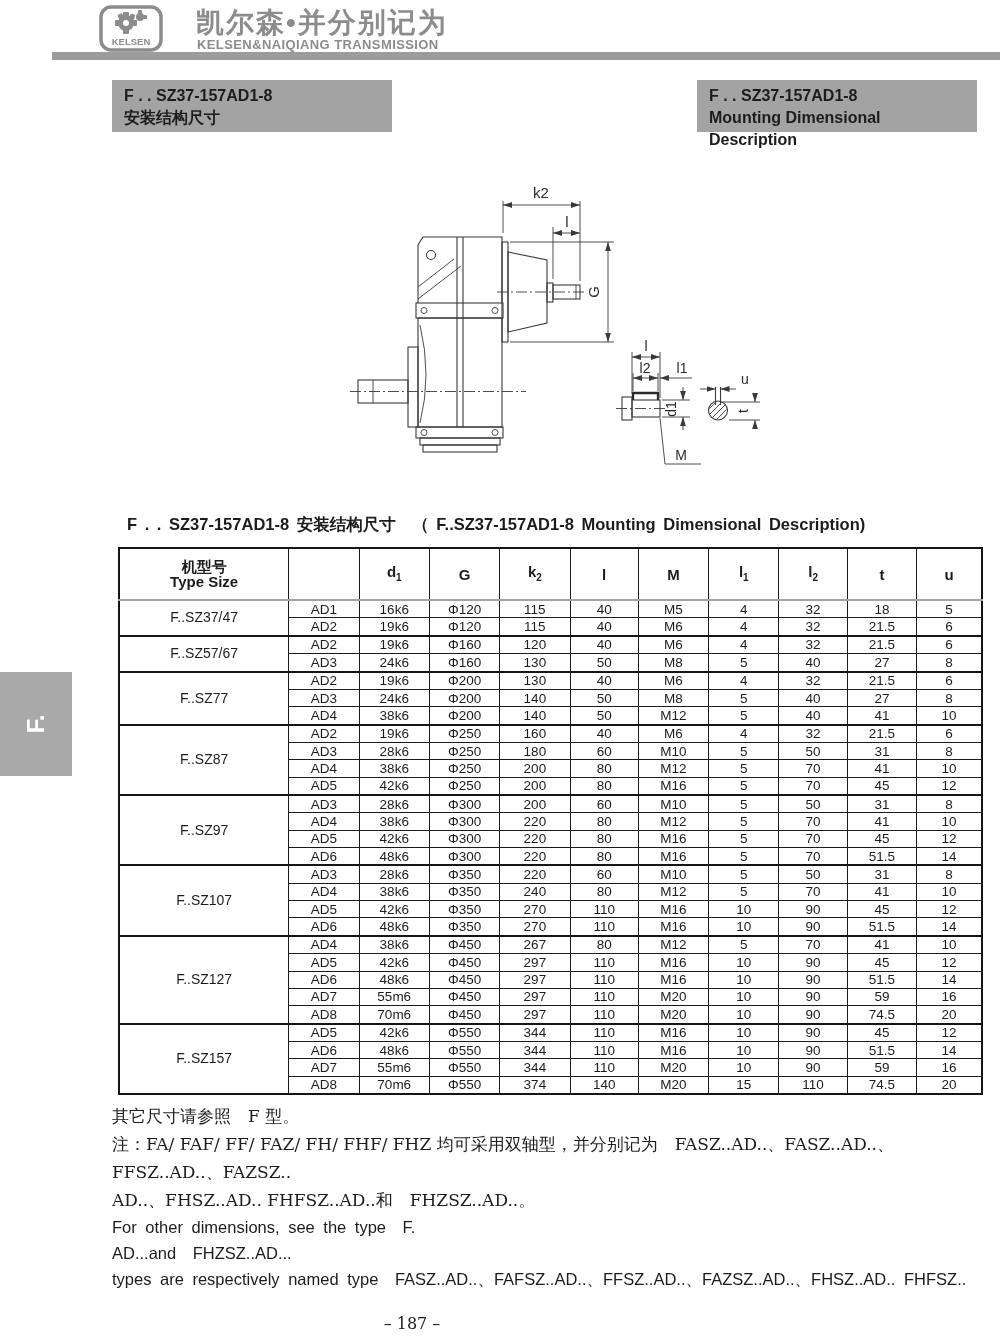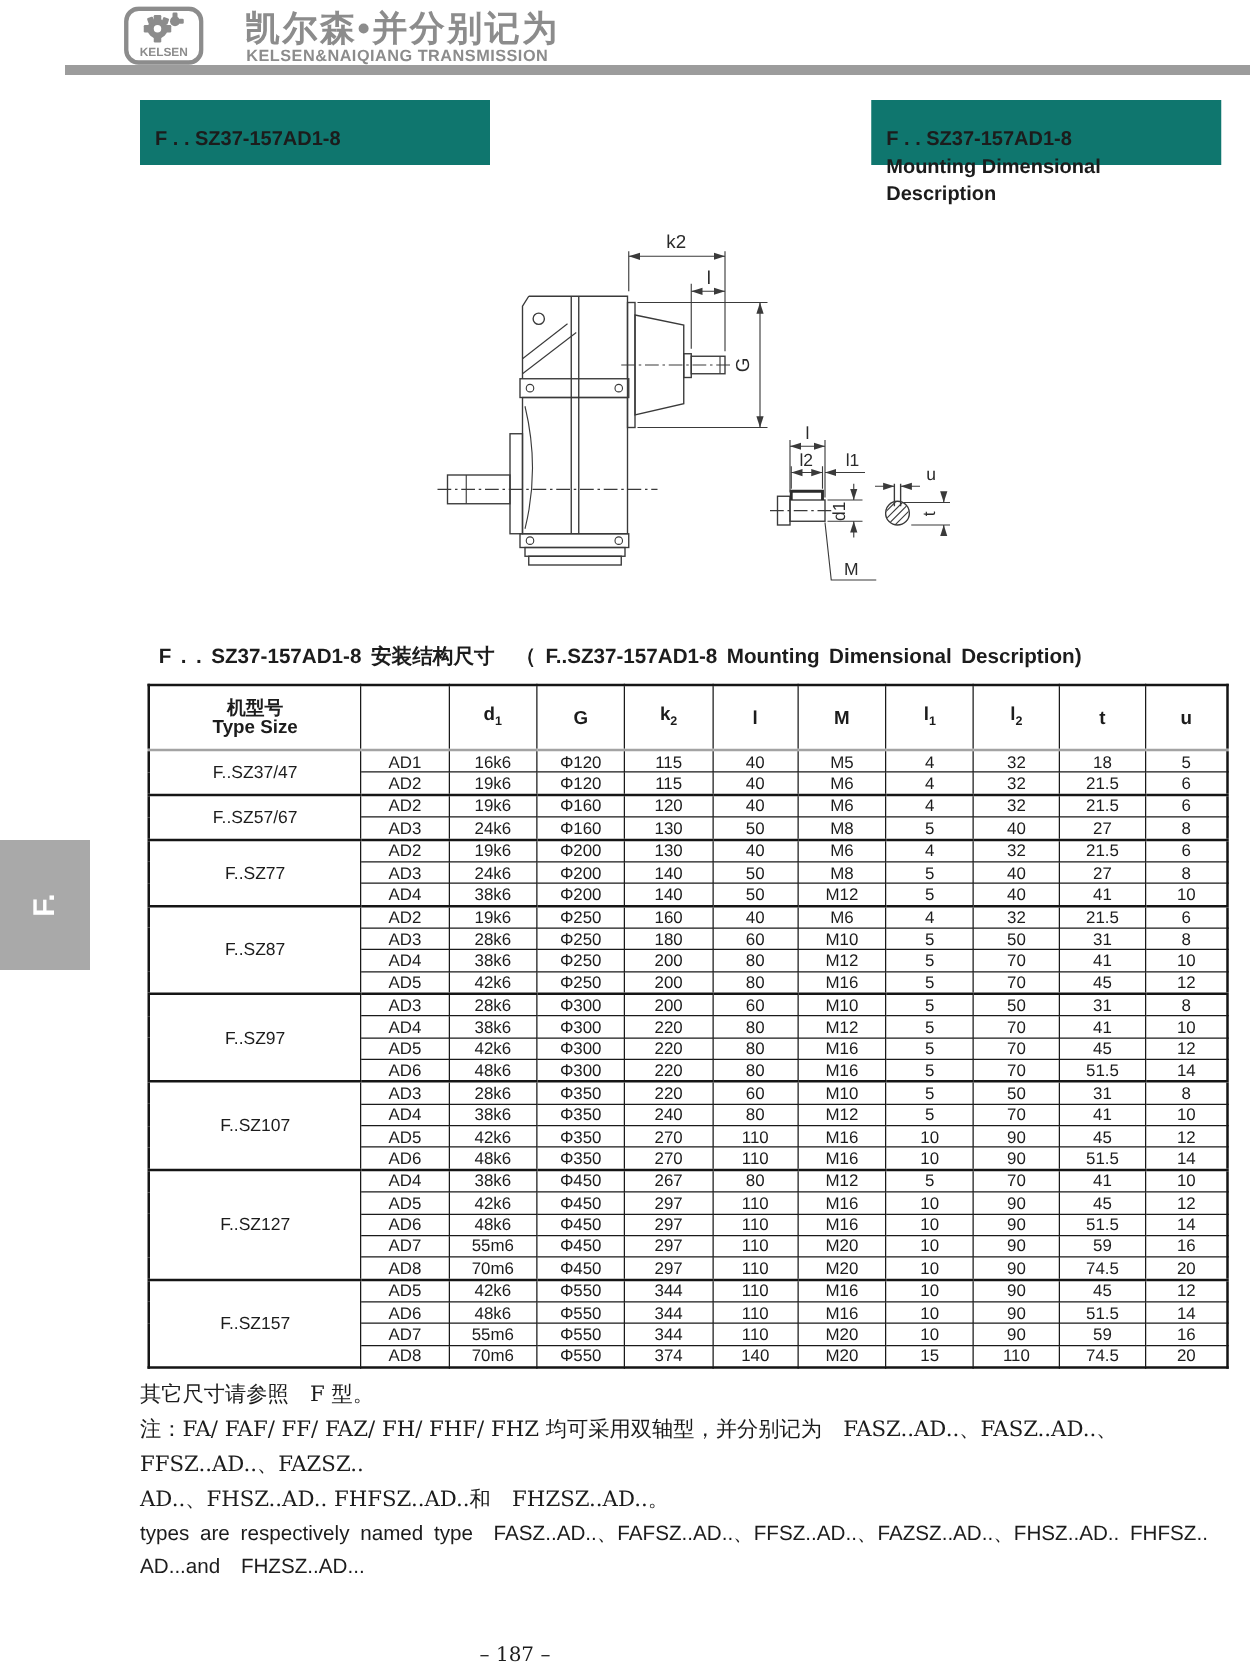--- a/index.html
+++ b/index.html
@@ -7,21 +7,21 @@
     width:1000px;height:1341px;position:relative;background:#ffffff;
     font-family:"Liberation Sans",sans-serif;color:#1c1c1c;overflow:hidden;
   }
   .abs{position:absolute;}
   
   .logo-icon{left:99px;top:5px;}
   .brand-cn{left:196px;top:4px;font-size:28px;font-weight:bold;color:#8c8c8c;letter-spacing:2px;}
   .brand-en{left:197px;top:37px;font-size:13px;font-weight:bold;color:#8c8c8c;letter-spacing:0.4px;}
   .top-bar{left:52px;top:52px;width:948px;height:8px;background:#9c9c9c;}
   
-  .hdr-box{width:280px;height:52px;background:#0f766e;padding:21px 12px;box-sizing:border-box;}
+  .hdr-box{width:280px;height:52px;background:#a3a3a3;padding:5px 12px;box-sizing:border-box;}
   .hdr-left{left:112px;top:80px;}
   .hdr-right{left:697px;top:80px;}
   .hdr-box .l1{font-size:16px;font-weight:bold;line-height:22px;}
   .hdr-box .l2{font-size:16px;font-weight:bold;line-height:22px;}
   
   .side-tab{left:0;top:672px;width:72px;height:104px;background:#a9a9a9;
     display:flex;align-items:center;justify-content:center;}
   .side-tab span{display:block;transform:rotate(-90deg);color:#ffffff;
     font-size:24px;font-weight:bold;}
   
@@ -71,20 +71,21 @@
     <circle cx="27" cy="18" r="3" fill="#fff"></circle>
   </g>
   <text x="32" y="40" text-anchor="middle" font-family="Liberation Sans,sans-serif" font-size="9.5" font-weight="bold" fill="#8c8c8c">KELSEN</text>
 </svg>
 <div class="abs brand-cn">凯尔森•并分别记为</div>
 <div class="abs brand-en">KELSEN&amp;NAIQIANG TRANSMISSION</div>
 <div class="abs top-bar"></div>
 
 <div class="abs hdr-box hdr-left">
   <div class="l1">F . . SZ37-157AD1-8</div>
+  <div class="l2">安装结构尺寸</div>
 </div>
 <div class="abs hdr-box hdr-right">
   <div class="l1">F . . SZ37-157AD1-8</div>
   <div class="l2">Mounting Dimensional Description</div>
 </div>
 
 <div class="abs side-tab">
   <span>F.</span>
 </div>
 
@@ -570,17 +571,18 @@
           <td>20</td>
         </tr>
       </tbody>
   </table>
 </div>
 
 <div class="abs notes" id="notes">
     <div class="note-cn">其它尺寸请参照　F 型。</div>
     <div class="note-cn">注：FA/ FAF/ FF/ FAZ/ FH/ FHF/ FHZ 均可采用双轴型，并分别记为　FASZ..AD..、FASZ..AD..、FFSZ..AD..、FAZSZ..</div>
     <div class="note-cn">AD..、FHSZ..AD..  FHFSZ..AD..和　FHZSZ..AD..。</div>
+    <div class="note-en">For other dimensions, see the type　F.</div>
+    <div class="note-en">AD...and　FHZSZ..AD...</div>
     <div class="note-en">types are respectively named type　FASZ..AD..、FAFSZ..AD..、FFSZ..AD..、FAZSZ..AD..、FHSZ..AD..  FHFSZ..</div>
-    <div class="note-en">AD...and　FHZSZ..AD...</div>
   </div>
 
 <div class="abs page-num">– 187 –</div>
 
 </body></html>

